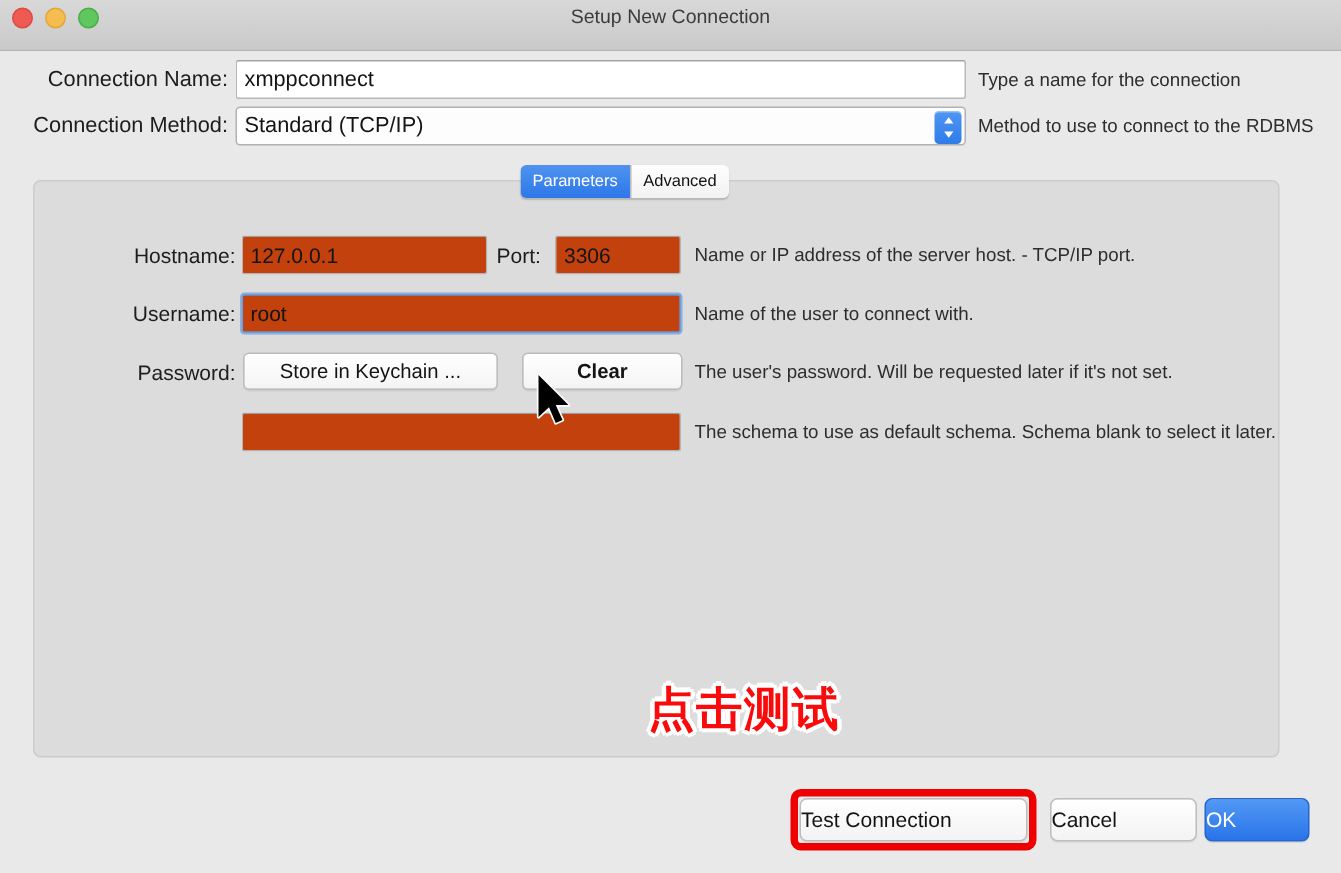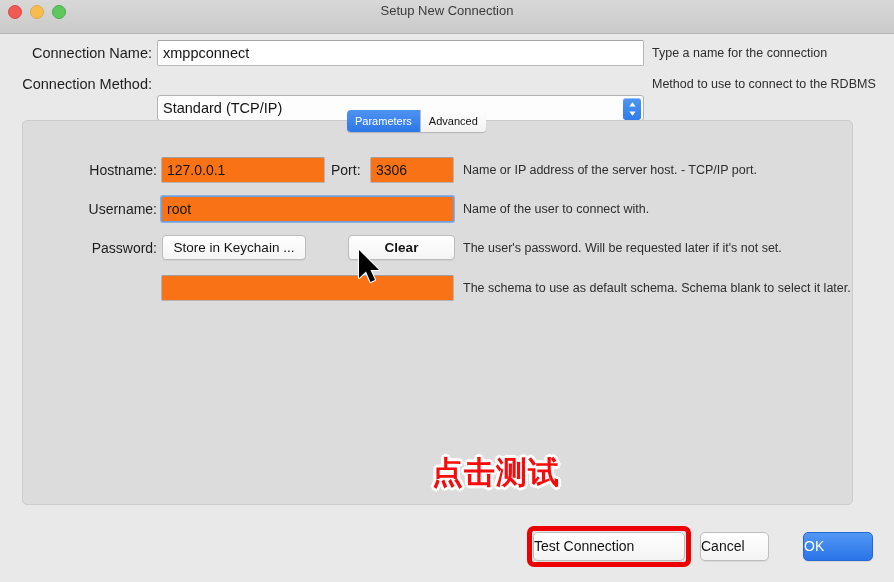--- a/index.html
+++ b/index.html
@@ -96,21 +96,20 @@
     width: 487px;
     height: 26px;
     box-sizing: border-box;
     background: #fdfdfd;
     border: 1px solid #b2b2b2;
     border-radius: 3px;
     font-size: 14.5px;
     color: #141414;
     line-height: 24px;
     padding: 0 5px;
-    margin-top: 24px;
   }
   .combo .stepper {
     position: absolute;
     right: 2px; top: 2px;
     width: 18px; height: 22px;
     border-radius: 3px;
     background: linear-gradient(to bottom, #4f96f2 0%, #2f7cea 100%);
     box-shadow: inset 0 1px 0 rgba(255,255,255,.4);
   }
   .combo .stepper svg { display: block; margin: 2px auto 0; }
@@ -187,21 +186,21 @@
     left: 440px;
     line-height: 26px;
     font-size: 12.5px;
     color: #2d2d2d;
     white-space: nowrap;
   }
 
   .pinput {
     position: absolute;
     box-sizing: border-box;
-    background: #f97316;
+    background: #c2410c;
     border: 1px solid #b5b5b5;
     border-top-color: #a0a0a0;
     border-radius: 2px;
     font-family: "Liberation Sans", sans-serif;
     font-size: 14px;
     color: #141414;
     padding: 0 5px;
     height: 26px;
     line-height: 24px;
   }
@@ -227,21 +226,21 @@
     border: 1px solid #bcbcbc;
     border-radius: 4px;
     font-family: "Liberation Sans", sans-serif;
     font-size: 13.5px;
     color: #141414;
     text-align: center;
     line-height: 23px;
     box-shadow: 0 1px 0 rgba(0,0,0,.06);
     cursor: default;
   }
-  #keychain-btn { left: 139px; width: 144px; }
+  #keychain-btn { left: 139px; width: 170px; }
   #clear-btn    { left: 325px; width: 107px; font-weight: bold; }
 
   
   .annotation {
     position: absolute;
     left: 432px;
     top: 452px;
     font-size: 31px;
     font-weight: bold;
     color: #fa0a0a;
@@ -279,21 +278,21 @@
     color: #141414;
     box-shadow: 0 1px 0 rgba(0,0,0,.06);
   }
   .bbtn.primary {
     background: linear-gradient(to bottom, #5298f5 0%, #2a74e8 100%);
     border: 1px solid #2367cf;
     color: #ffffff;
     box-shadow: 0 1px 0 rgba(0,0,0,.08);
   }
   #test-btn   { left: 533px; width: 152px; top: 4px; }
-  #cancel-btn { left: 700px; width: 69px; top: 4px; }
+  #cancel-btn { left: 700px; width: 98px; top: 4px; }
   #ok-btn     { left: 803px; width: 70px; top: 4px; }
 
   .redbox {
     position: absolute;
     left: 527px;
     top: -2px;
     width: 164px;
     height: 41px;
     box-sizing: border-box;
     border: 5px solid #ee0000;

